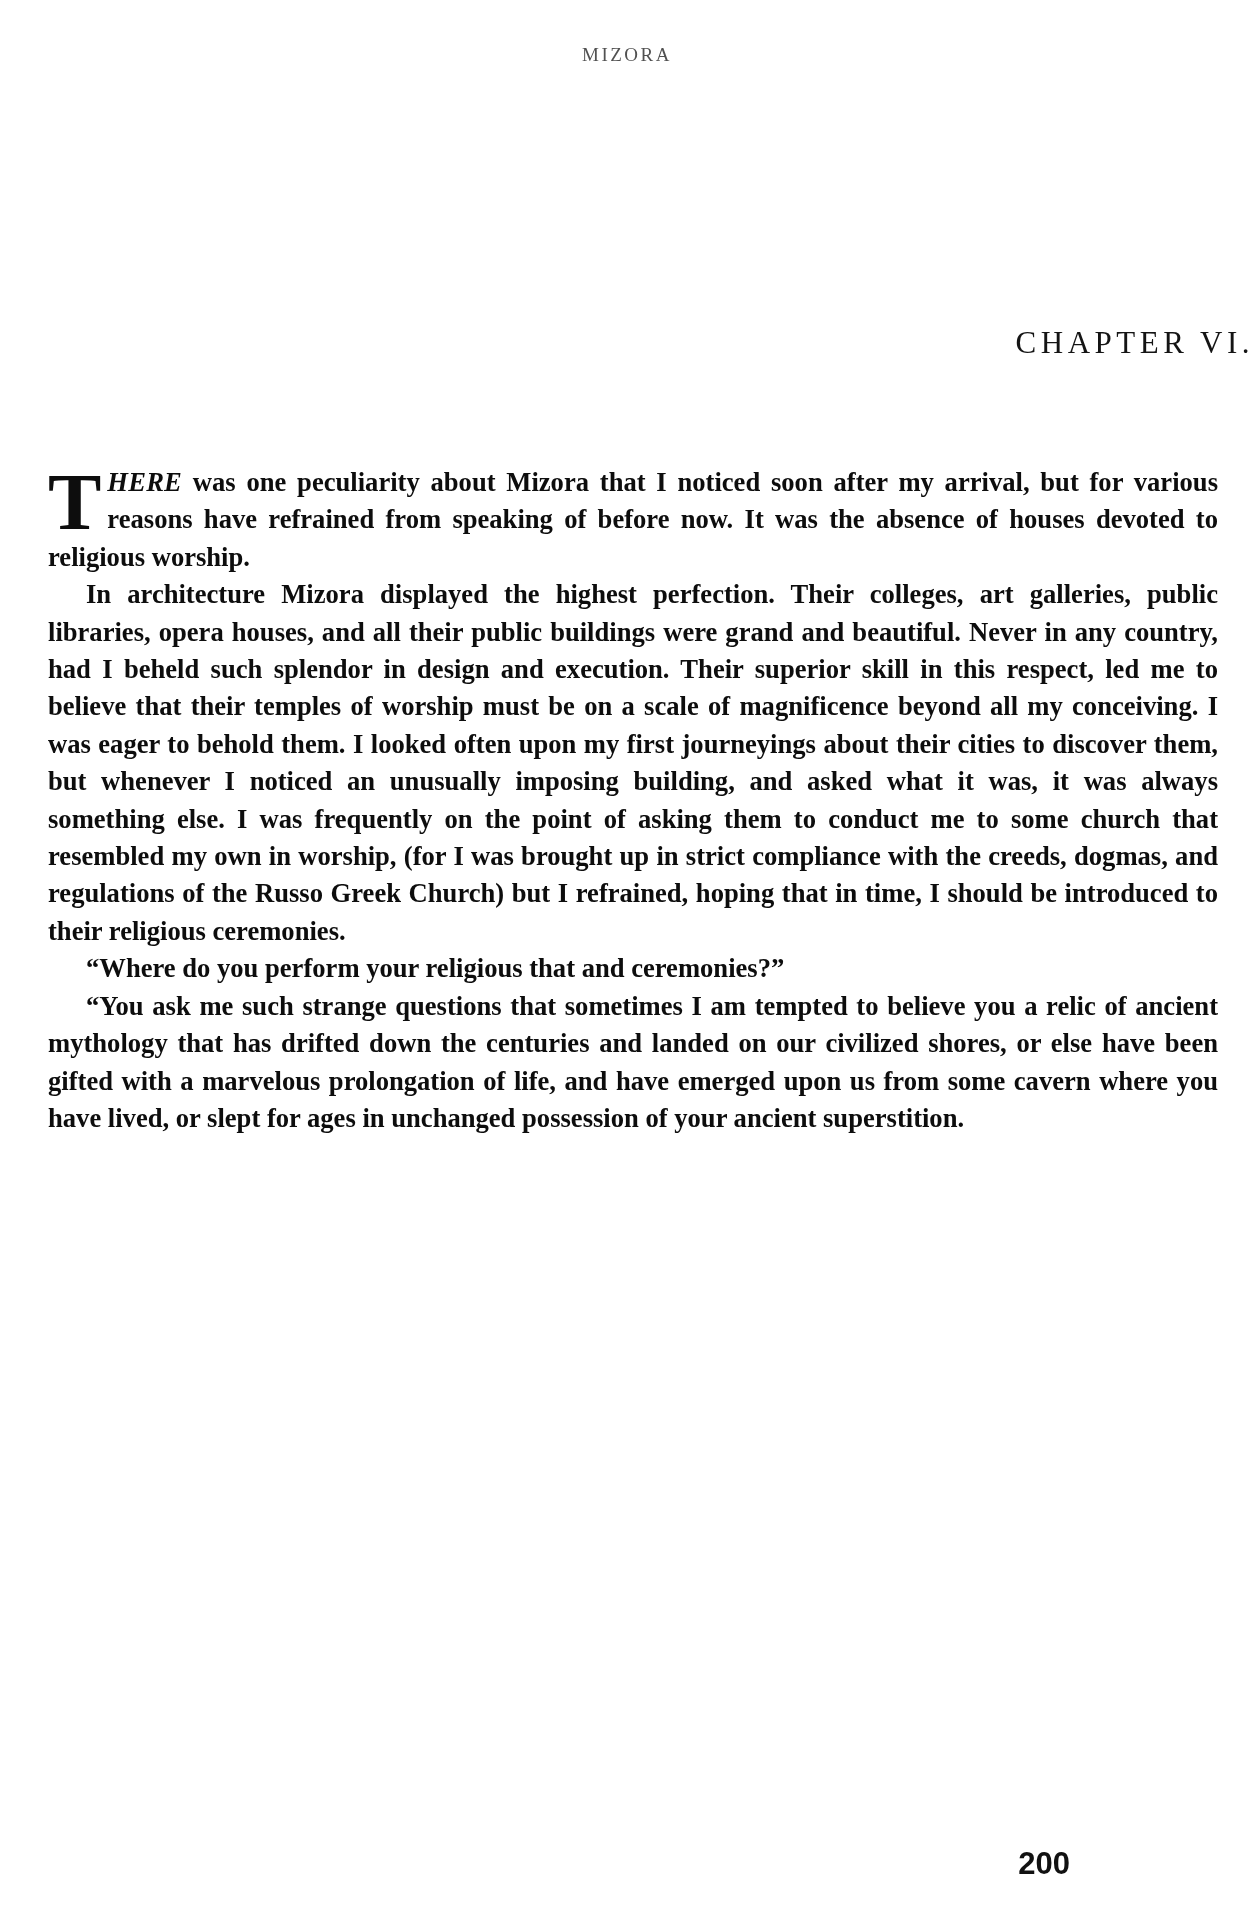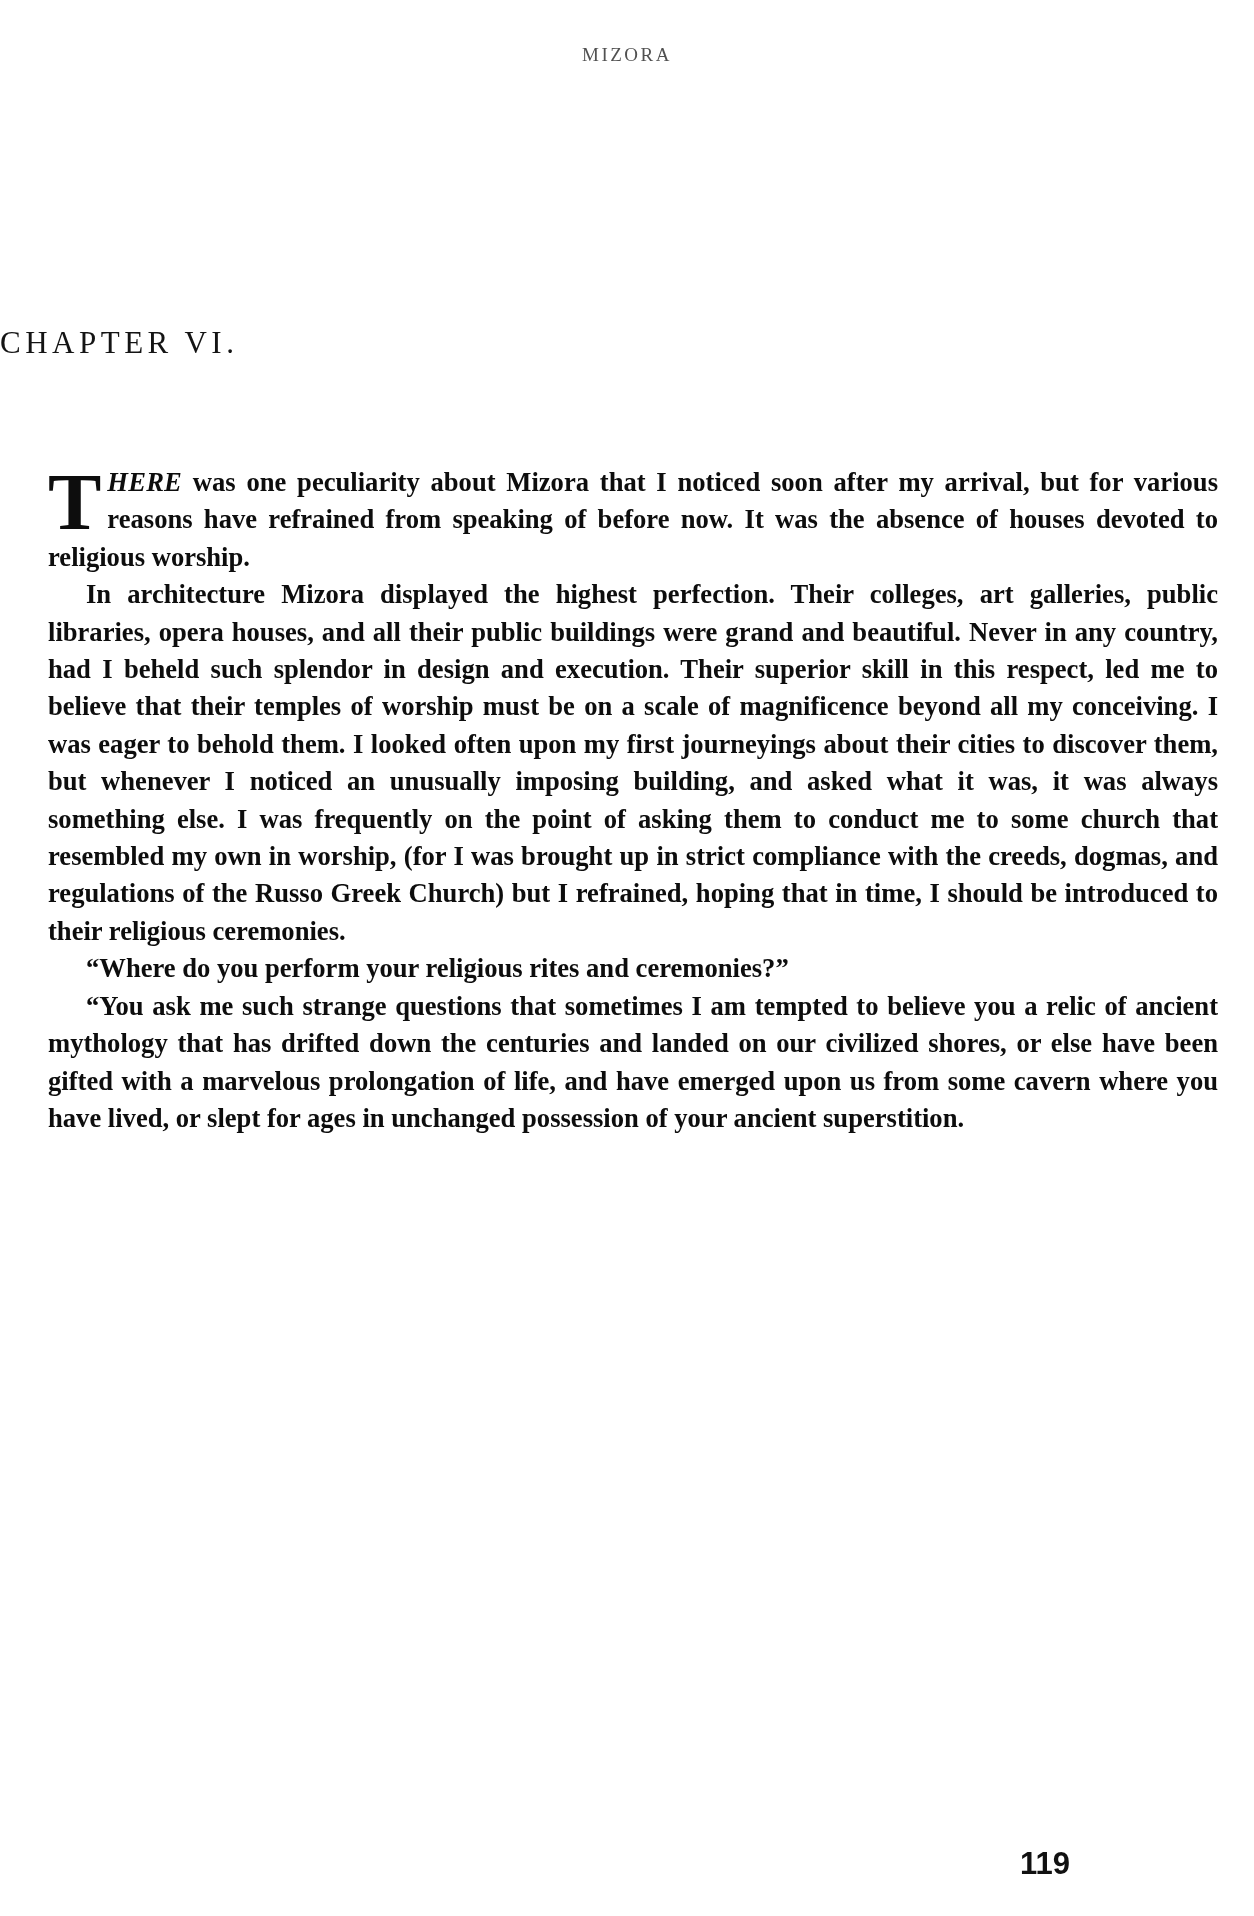--- a/index.html
+++ b/index.html
@@ -33,21 +33,21 @@
     color: #2b2b2b;
     font-family: "Liberation Serif", serif;
     text-transform: uppercase;
     opacity: 0.82;
   }
   .chapter-title {
     position: absolute;
     top: 325px;
     left: 0;
     width: 1254px;
-    text-align: left;
+    text-align: right;
     font-size: 31px;
     letter-spacing: 4.5px;
     color: #141414;
     font-family: "Liberation Serif", serif;
   }
   .body-text {
     position: absolute;
     left: 48px;
     top: 464px;
     width: 1170px;
@@ -106,23 +106,23 @@
 
   <div class="chapter-title">CHAPTER VI.</div>
 
   <div class="body-text">
 
     <p class="first"><span class="dropcap">T</span><span class="lead">HERE</span><span> was one peculiarity about Mizora that I noticed soon after my arrival, but for various reasons have refrained from speaking of before now. It was the absence of houses devoted to religious worship.</span></p>
 
     <p>In architecture Mizora displayed the highest perfection. Their colleges, art galleries, public libraries, opera houses, and all their public buildings were grand and beautiful. Never in any country, had I beheld such splendor in design and execution. Their superior skill in this respect, led me to believe that their temples of worship must be on a scale of magnificence beyond all my conceiving. I was eager to behold them. I looked often upon my first journeyings about their cities to discover them, but whenever I noticed an unusually imposing building, and asked what it was, it was always something else. I was frequently on the point of asking them to conduct me to some church that resembled my own in worship, (for I was brought up in strict compliance with the creeds, dogmas, and regulations of the Russo Greek Church) but I refrained, hoping that in time, I should be introduced to their religious ceremonies.</p>
 
 
-    <p>“Where do you perform your religious rites and ceremonies?”</p>
+    <p>“Where do you perform your religious that and ceremonies?”</p>
 
 
     <p>“You ask me such strange questions that sometimes I am tempted to believe you a relic of ancient mythology that has drifted down the centuries and landed on our civilized shores, or else have been gifted with a marvelous prolongation of life, and have emerged upon us from some cavern where you have lived, or slept for ages in unchanged possession of your ancient superstition.</p>
 
   </div>
 
-  <div class="page-number">119</div>
+  <div class="page-number">200</div>
 
   <div class="scan-tone"></div>
 </div>
 
 </body></html>

